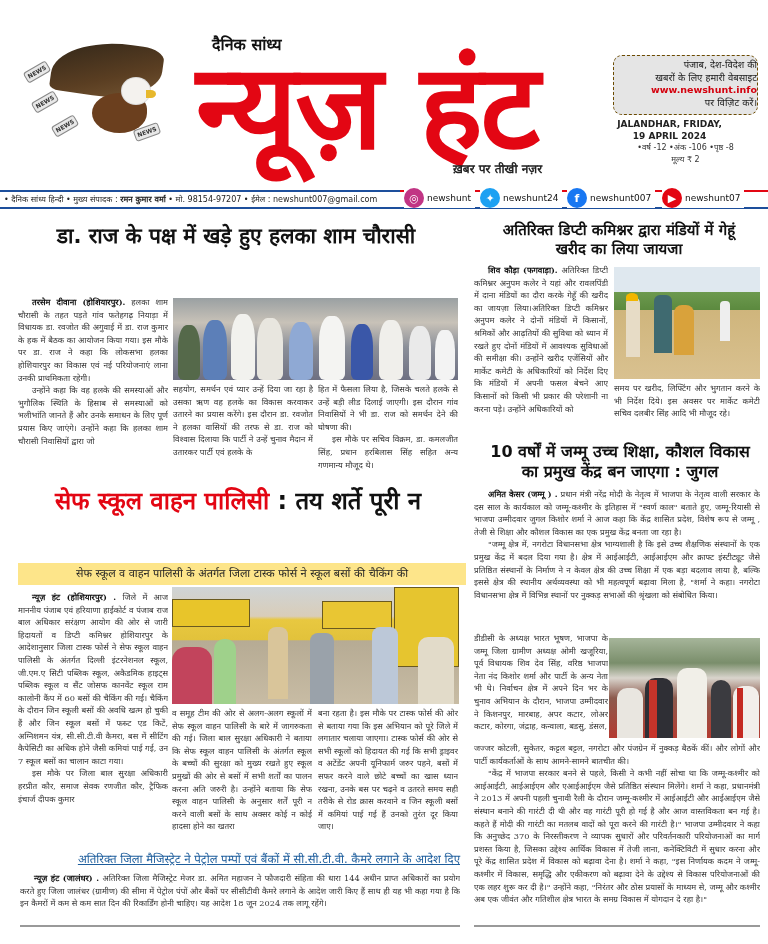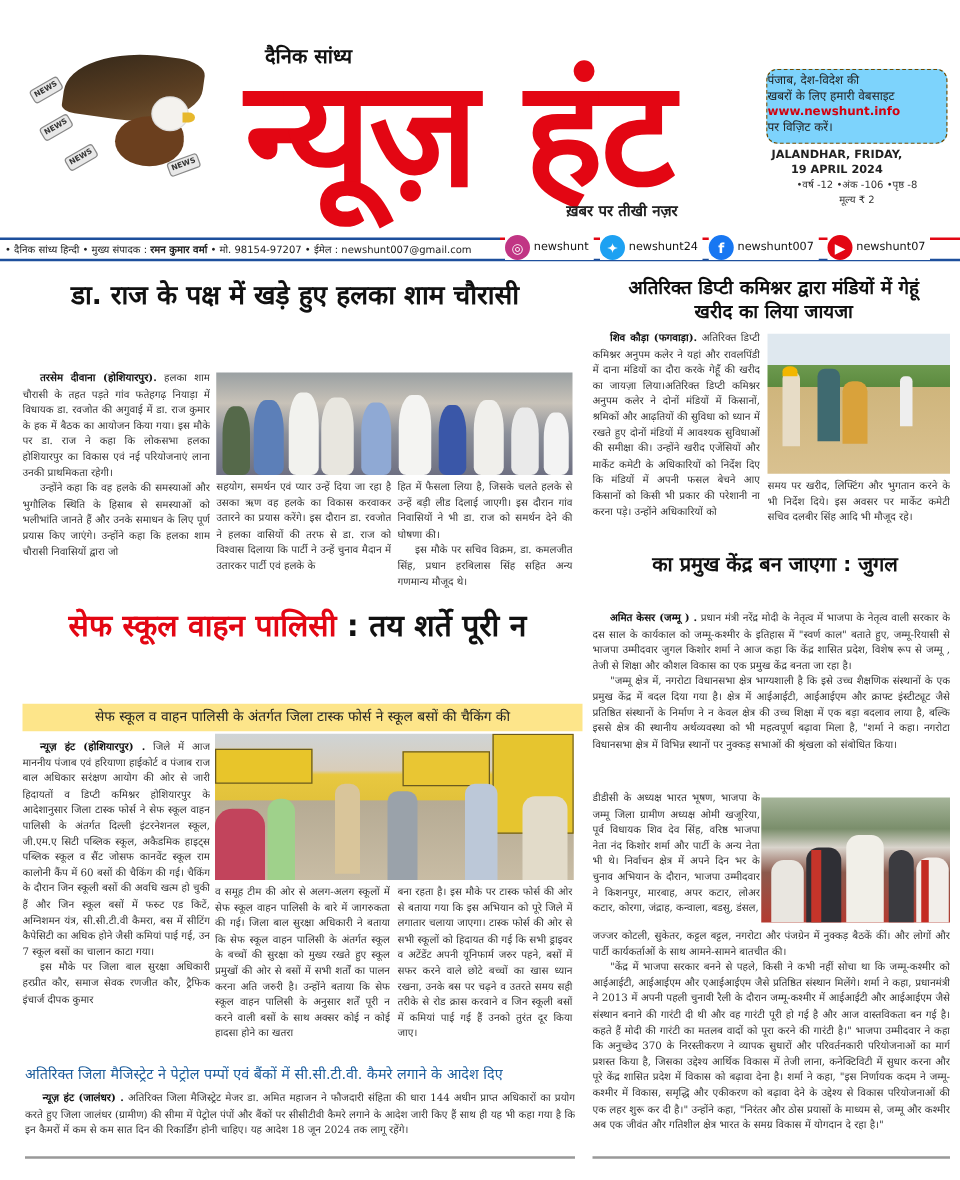--- a/index.html
+++ b/index.html
@@ -16,22 +16,22 @@
     border-radius: 50%; box-shadow: 0 0 0 1px #ddd; }
   .eagle .beak { position: absolute; left: 124px; top: 52px; width: 10px; height: 8px; background: #e7b82c; border-radius: 0 50% 50% 0; }
   .eagle .body { position: absolute; left: 70px; top: 55px; width: 55px; height: 40px; background: #6b3f1e; border-radius: 50% 40% 50% 50%; }
   .eagle .paper { position: absolute; width: 26px; height: 12px; background: #e8e8e8; border: 1px solid #888;
     border-radius: 3px; font: bold 6px "DejaVu Sans", sans-serif; color: #333; text-align: center; line-height: 10px; }
   .brand-small { position: absolute; left: 212px; top: 33px; font: bold 16px "DejaVu Sans", sans-serif; color: #111; }
   .brand-big { position: absolute; left: 196px; top: 48px; width: 398px; height: 140px;
     font: 900 118px/118px "DejaVu Sans", sans-serif; color: #e30613; letter-spacing: -2px; white-space: nowrap; }
   .tagline { position: absolute; left: 453px; top: 160px; font: bold 12px "DejaVu Sans", sans-serif; color: #222; }
 
-  .promo { position: absolute; left: 613px; top: 55px; width: 145px; height: 60px; background: #7dd3fc;
-    border: 1.5px dashed #6b4a00; border-radius: 9px; text-align: left;
+  .promo { position: absolute; left: 613px; top: 55px; width: 145px; height: 60px; background: #e5e5e5;
+    border: 1.5px dashed #6b4a00; border-radius: 9px; text-align: right;
     font: 9.5px/12.5px "DejaVu Sans", sans-serif; color: #222; padding-top: 3px; }
   .promo .url { color: #d4000d; font-weight: bold; }
   .dateline { position: absolute; left: 597px; top: 118px; width: 145px; text-align: center;
     font: bold 9px/12px "DejaVu Sans", sans-serif; color: #222; }
   .issue { position: absolute; left: 613px; top: 142px; width: 145px; text-align: center;
     font: 8px/12px "DejaVu Sans", sans-serif; color: #333; }
 
   
   .strip { position: absolute; left: 0; top: 186px; width: 768px; height: 24px; }
   .strip .line-blue { position: absolute; left: 0; top: 4px; width: 400px; height: 2px; background: #1d4f9c; }
@@ -57,22 +57,22 @@
   .crowd .person { position: absolute; bottom: 0; border-radius: 40% 40% 6px 6px; }
   
   .mandi { background: linear-gradient(180deg, #dfe8ef 0%, #dfe8ef 22%, #6d9a4f 22%, #5c8a3f 38%, #cfb57c 38%, #d9c190 100%); }
   
   .bus { background: linear-gradient(180deg, #cfd4d6 0%, #d9cdb9 25%, #e8c840 28%, #e2c23b 45%, #b6ab94 46%, #c8bca4 100%); }
   
   .jammu { background: linear-gradient(180deg, #a6b59a 0%, #7a8e6b 25%, #d9d4cc 40%, #8c5a4d 60%, #b43a30 100%); }
 
   .subhead-bar { position: absolute; left: 18px; top: 563px; width: 448px; height: 22px; background: #fde58a;
     font: 11px/22px "DejaVu Sans", sans-serif; color: #222; text-align: center; }
-  .bottom-title { position: absolute; left: 20px; top: 851px; width: 440px; text-align: left;
-    font: 11.5px "DejaVu Sans", sans-serif; color: #1d5d9c; }
+  .bottom-title { position: absolute; left: 20px; top: 851px; width: 440px; text-align: right;
+    font: 11.5px "DejaVu Sans", sans-serif; color: #1d5d9c; text-decoration: underline; }
 </style>
 </head>
 <body>
 
 <div class="masthead">
   <div class="eagle">
     <div class="wing"></div>
     <div class="body"></div>
     <div class="head"></div>
     <div class="beak"></div>
@@ -198,20 +198,21 @@
   <div>बना रहता है। इस मौके पर टास्क फोर्स की ओर से बताया गया कि इस अभियान को पूरे जिले में लगातार चलाया जाएगा। टास्क फोर्स की ओर से सभी स्कूलों को हिदायत की गई कि सभी ड्राइवर व अटेंडेंट अपनी यूनिफार्म जरुर पहने, बसों में सफर करने वाले छोटे बच्चों का खास ध्यान रखना, उनके बस पर चढ़ने व उतरते समय सही तरीके से रोड क्रास करवाने व जिन स्कूली बसों में कमियां पाई गई हैं उनको तुरंत दूर किया जाए।</div>
 </div>
 
 <div class="bottom-title">अतिरिक्त जिला मैजिस्ट्रेट ने पेट्रोल पम्पों एवं बैंकों में सी.सी.टी.वी. कैमरे लगाने के आदेश दिए</div>
 <div class="col" style="left:20px;top:872px;width:440px;height:52px">
   <p><b>न्यूज़ हंट (जालंधर) .</b> <span>अतिरिक्त जिला मैजिस्ट्रेट मेजर डा. अमित महाजन ने फौजदारी संहिता की धारा 144 अधीन प्राप्त अधिकारों का प्रयोग करते हुए जिला जालंधर (ग्रामीण) की सीमा में पेट्रोल पंपों और बैंकों पर सीसीटीवी कैमरे लगाने के आदेश जारी किए हैं साथ ही यह भी कहा गया है कि इन कैमरों में कम से कम सात दिन की रिकार्डिंग होनी चाहिए। यह आदेश 18 जून 2024 तक लागू रहेंगे।</span></p>
 </div>
 <div class="rule" style="left:20px;top:925px;width:440px;height:2px"></div>
 
 <div class="headline" style="left:472px;top:442px;width:296px;font-size:16px;line-height:20px">
+  <div>10 वर्षों में जम्मू उच्च शिक्षा, कौशल विकास</div>
   <div>का प्रमुख केंद्र बन जाएगा : जुगल</div>
 </div>
 <div class="col" style="left:474px;top:488px;width:286px;height:143px">
   <p><b>अमित केसर (जम्मू ) .</b> <span>प्रधान मंत्री नरेंद्र मोदी के नेतृत्व में भाजपा के नेतृत्व वाली सरकार के दस साल के कार्यकाल को जम्मू-कश्मीर के इतिहास में "स्वर्ण काल" बताते हुए, जम्मू-रियासी से भाजपा उम्मीदवार जुगल किशोर शर्मा ने आज कहा कि केंद्र शासित प्रदेश, विशेष रूप से जम्मू , तेजी से शिक्षा और कौशल विकास का एक प्रमुख केंद्र बनता जा रहा है।</span></p>
   <p>"जम्मू क्षेत्र में, नगरोटा विधानसभा क्षेत्र भाग्यशाली है कि इसे उच्च शैक्षणिक संस्थानों के एक प्रमुख केंद्र में बदल दिया गया है। क्षेत्र में आईआईटी, आईआईएम और क्राफ्ट इंस्टीट्यूट जैसे प्रतिष्ठित संस्थानों के निर्माण ने न केवल क्षेत्र की उच्च शिक्षा में एक बड़ा बदलाव लाया है, बल्कि इससे क्षेत्र की स्थानीय अर्थव्यवस्था को भी महत्वपूर्ण बढ़ावा मिला है, "शर्मा ने कहा। नगरोटा विधानसभा क्षेत्र में विभिन्न स्थानों पर नुक्कड़ सभाओं की श्रृंखला को संबोधित किया।</p>
 </div>
 <div class="col" style="left:474px;top:632px;width:134px;height:110px">
   <div>डीडीसी के अध्यक्ष भारत भूषण, भाजपा के जम्मू जिला ग्रामीण अध्यक्ष ओमी खजूरिया, पूर्व विधायक शिव देव सिंह, वरिष्ठ भाजपा नेता नंद किशोर शर्मा और पार्टी के अन्य नेता भी थे। निर्वाचन क्षेत्र में अपने दिन भर के चुनाव अभियान के दौरान, भाजपा उम्मीदवार ने किशनपुर, मारबाह, अपर कटार, लोअर कटार, कोरगा, जंद्राह, कन्वाला, बडसु, डंसल,</div>
 </div>
 <div class="photo jammu" style="left:609px;top:638px;width:151px;height:100px">

